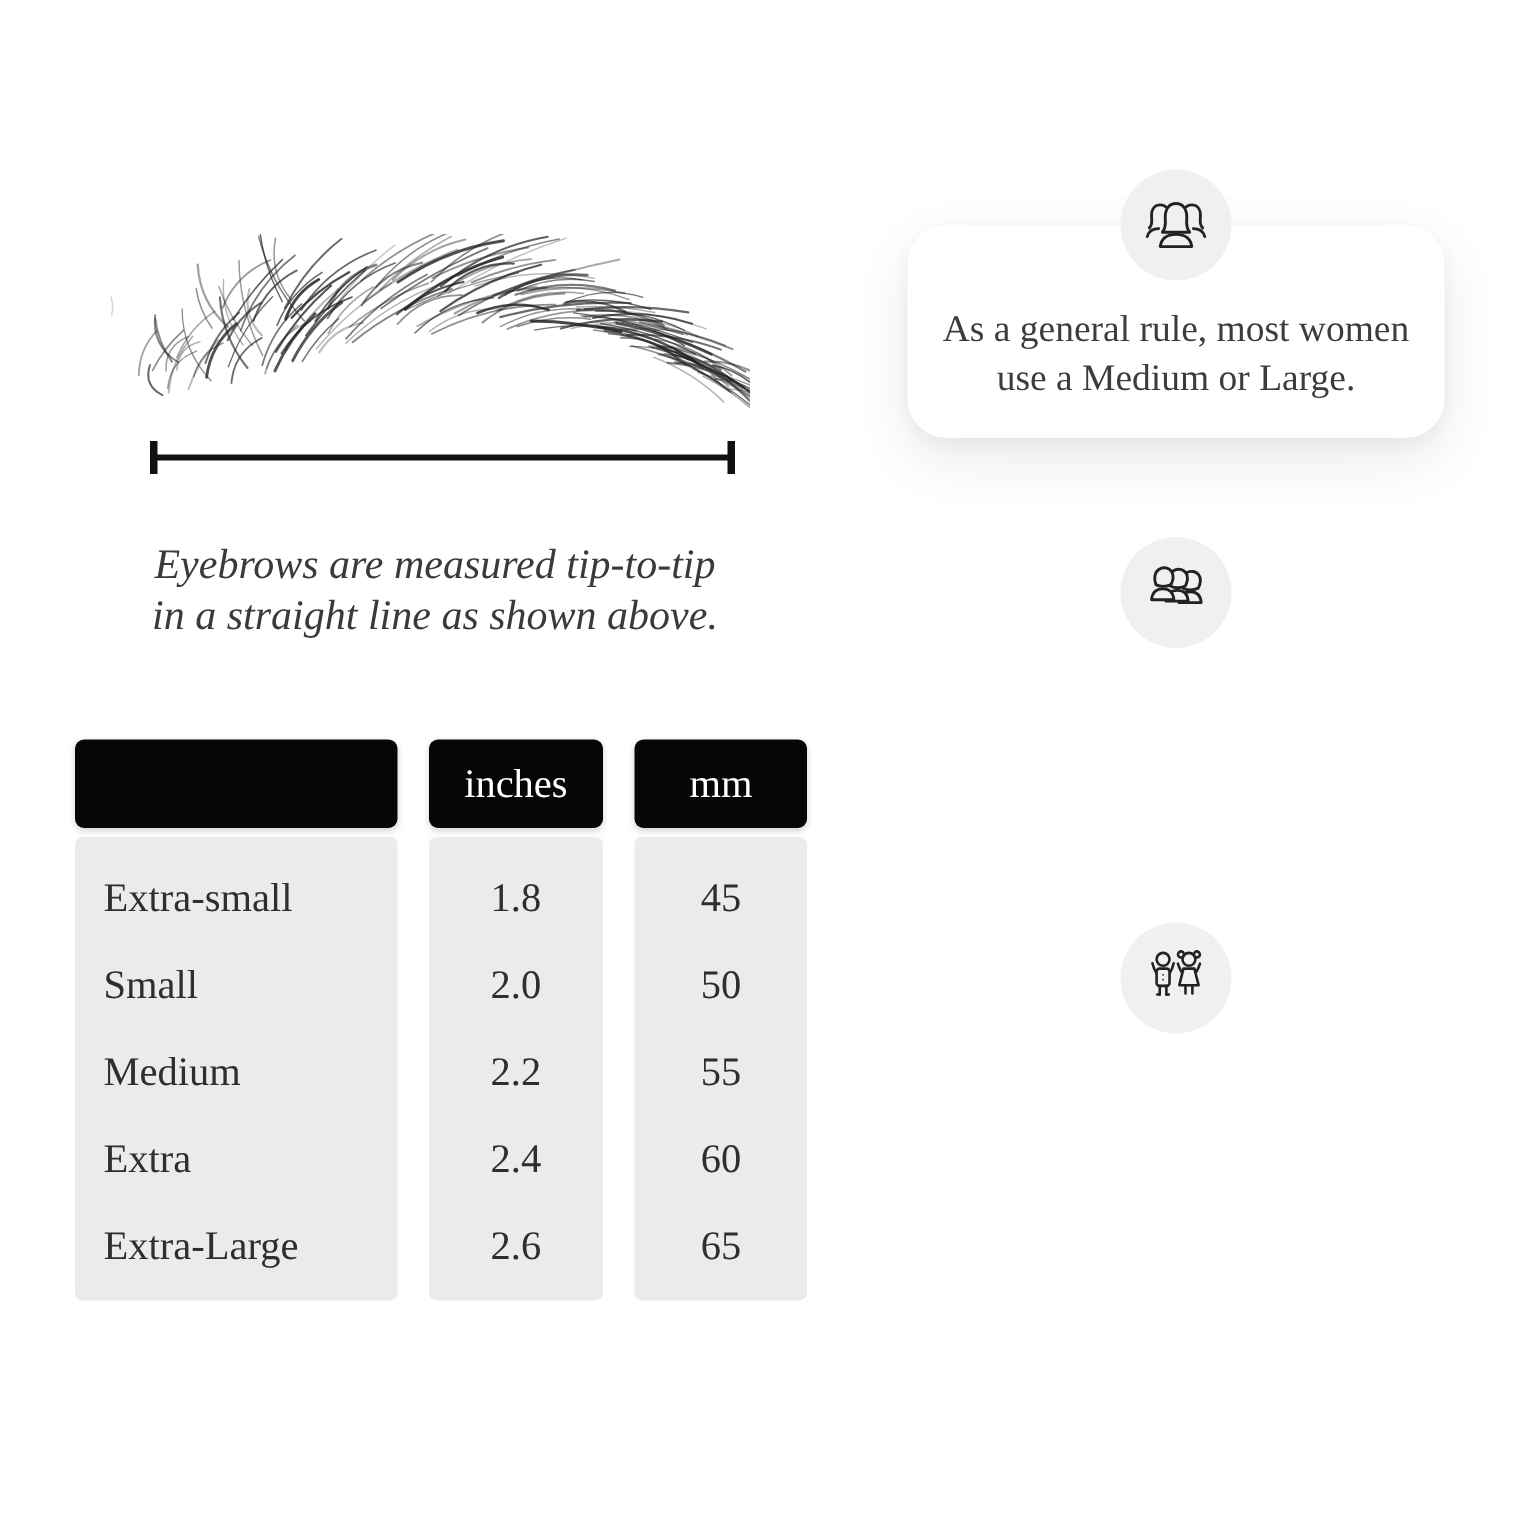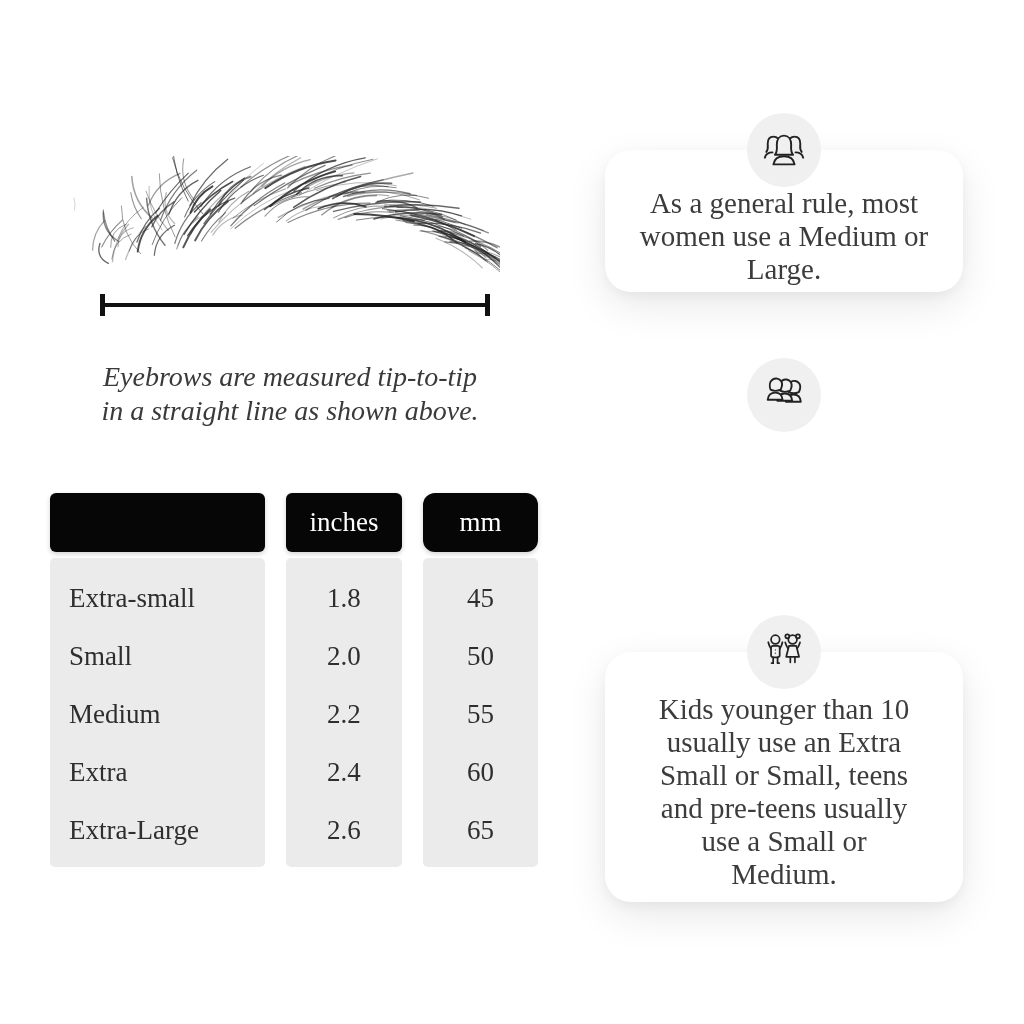--- a/index.html
+++ b/index.html
@@ -19,34 +19,34 @@
   }
   
   .size-table{position:absolute;left:50px;top:493px;width:488px;}
   .thead,.tbody{display:flex;gap:21px;}
   .thead{margin-bottom:6px;}
   .hcell{
     height:59px;background:var(--header-bg,#060606);border-radius:6px;color:#fff;
     display:flex;align-items:center;justify-content:center;font-size:27px;
     box-shadow:0 2px 5px rgba(0,0,0,0.18);
   }
-  .col-size{width:230px;} .col-in{width:125px;} .col-mm{width:123px;border-radius:12px;}
+  .col-size{width:230px;} .col-in{width:125px;} .col-mm{width:123px;}
   .bcol{
     background:var(--body-bg,#ebebeb);border-radius:5px;padding:11px 0 8px 0;
   }
   .bcell{height:58px;line-height:58px;font-size:27px;color:#2e2e2e;text-align:center;}
   .bcol.col-size .bcell{text-align:left;padding-left:19px;}
   
   .tip-card{
     position:absolute;left:605px;width:358px;background:var(--card-bg,#fff);border-radius:26px;
     box-shadow:0 14px 40px rgba(0,0,0,0.09),0 4px 12px rgba(0,0,0,0.045);
     display:flex;align-items:center;justify-content:center;
   }
   .tip-card .tip-text{
-    text-align:center;font-size:29px;line-height:33px;color:#3c3c3c;margin-top:30px;
+    text-align:center;font-size:25px;line-height:33px;color:#3c3c3c;margin-top:30px;
   }
   .card-1{top:150px;height:142px;} .card-1 .tip-text{width:336px;}
   .card-2{top:395px;height:138px;} .card-2 .tip-text{width:296px;}
   .card-3{top:652px;height:250px;} .card-3 .tip-text{width:272px;}
   .icon-circle{
     position:absolute;left:747px;width:74px;height:74px;border-radius:50%;
     background:var(--circle-bg,#f0f0f0);display:flex;align-items:center;justify-content:center;z-index:2;
   }
   .circ-1{top:113px;} .circ-2{top:358px;} .circ-3{top:615px;}
   .icon-circle svg{width:46px;height:46px;}
@@ -258,23 +258,20 @@
         <div class="bcell">55</div>
         <div class="bcell">60</div>
         <div class="bcell">65</div>
       </div>
     </div>
   </div>
 
   <div class="tip-card card-1">
     <div class="tip-text">As a general rule, most women use a Medium or Large.</div>
   </div>
-  <div class="tip-card card-3">
-    <div class="tip-text">Kids younger than 10 usually use an Extra Small or Small, teens and pre-teens usually use a Small or Medium.</div>
-  </div>
 
   <div class="icon-circle circ-1">
     <svg viewBox="0 0 48 48" fill="none" stroke="#222" stroke-width="2" stroke-linecap="round" stroke-linejoin="round">
       <path d="M5.5,26 C8,23.5 7,20 7,17.5 C7,12.5 9.5,10 13,10 C16.5,10 19,12.5 19,17.5 C19,20 18,23.5 20.5,26"></path>
       <path d="M4,32 C5,28 8,26.5 12,26.5"></path>
       <path d="M27.5,26 C30,23.5 29,20 29,17.5 C29,12.5 31.5,10 35,10 C38.5,10 41,12.5 41,17.5 C41,20 40,23.5 42.5,26"></path>
       <path d="M44,32 C43,28 40,26.5 36,26.5"></path>
       <path fill="#f0f0f0" d="M14.5,29 C17.5,25.5 16.5,21.5 16.5,18.5 C16.5,12.5 19.5,9 24,9 C28.5,9 31.5,12.5 31.5,18.5 C31.5,21.5 30.5,25.5 33.5,29 Z"></path>
       <path fill="#f0f0f0" d="M13,39 C14,32.5 18.5,30.5 24,30.5 C29.5,30.5 34,32.5 35,39 Z"></path>
     </svg>

